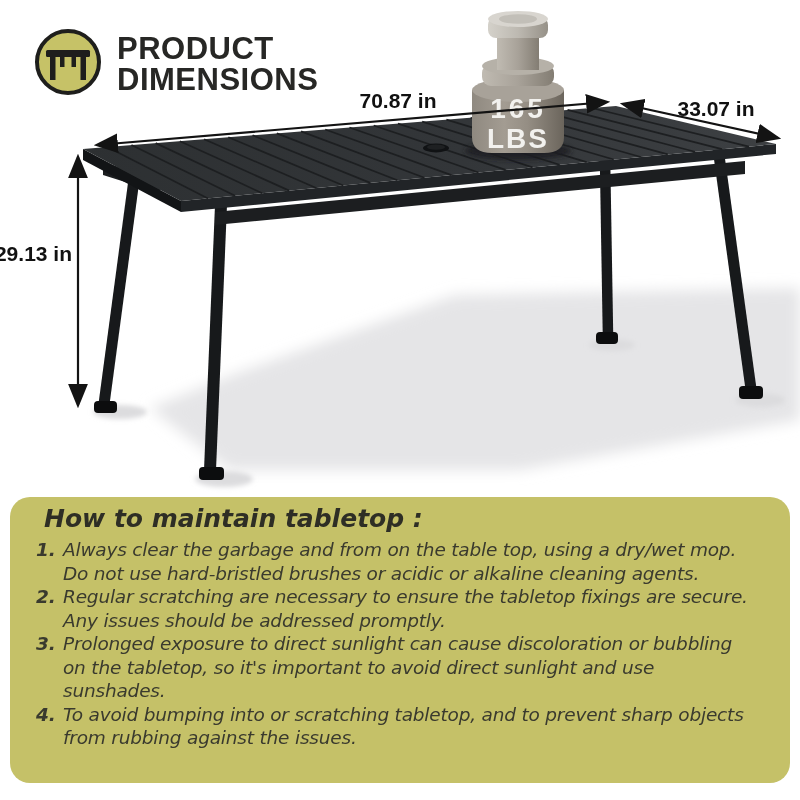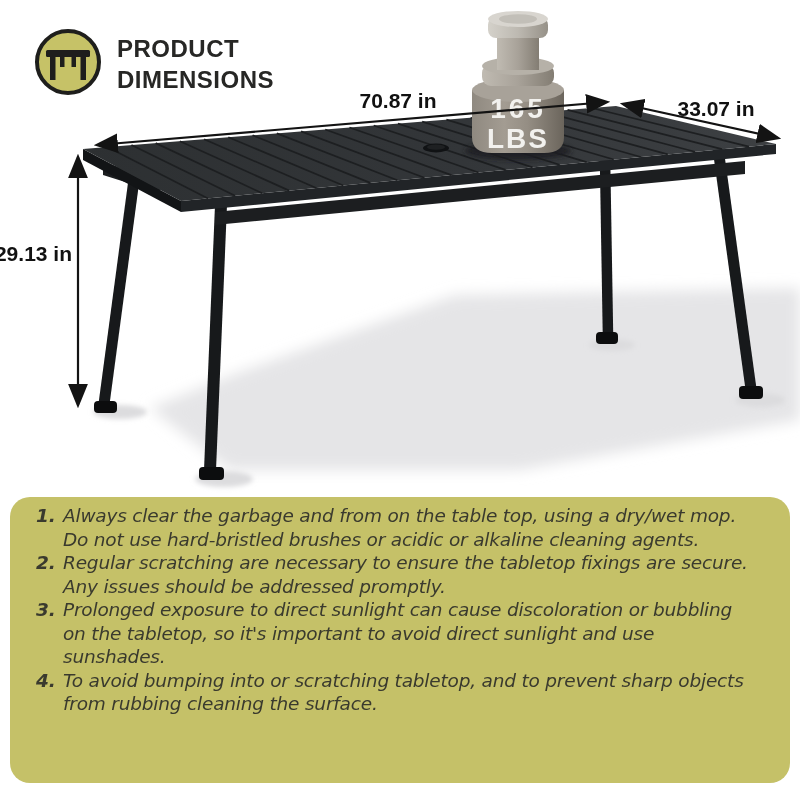--- a/index.html
+++ b/index.html
@@ -3,21 +3,21 @@
 <meta charset="utf-8">
 <style>
   html,body{margin:0;padding:0;background:#ffffff;width:800px;height:800px;overflow:hidden;
     font-family:"Liberation Sans",sans-serif;}
   .stage{position:relative;width:800px;height:800px;}
 
   
   .logo{position:absolute;left:35px;top:29px;width:66px;height:66px;border-radius:50%;
     background:var(--accent,#c6c267);border:4px solid #1e1e1c;box-sizing:border-box;
     display:flex;align-items:center;justify-content:center;}
-  .title{position:absolute;left:117px;top:33px;font-weight:800;font-size:24px;line-height:31px;
+  .title{position:absolute;left:117px;top:33px;font-weight:800;font-size:31px;line-height:31px;
     letter-spacing:.5px;color:#272725;}
 
   
   #scene{position:absolute;left:0;top:0;}
 
   
   .panel{position:absolute;left:10px;top:497px;width:780px;height:286px;box-sizing:border-box;
     background:#c5c168;border-radius:20px;padding:7px 24px 0 26px;color:#34342a;}
   .panel h2{margin:0 0 4px 8px;font-style:italic;font-weight:700;font-size:25px;line-height:30px;
     color:#2e2e25;font-family:"DejaVu Sans",sans-serif;}
@@ -161,31 +161,32 @@
         <rect x="32.5" y="24" width="4.5" height="10"></rect>
       </g>
     </svg>
   </div>
   <div class="title">
     <div>PRODUCT</div>
     <div>DIMENSIONS</div>
   </div>
 
   <div class="panel" style="background: rgb(197, 193, 104);">
+    <h2>How to maintain tabletop :</h2>
     <div class="tip">
       <span class="num">1.</span>
       <span class="txt">Always clear the garbage and from on the table top, using a dry/wet mop. Do not use hard-bristled brushes or acidic or alkaline cleaning agents.</span>
     </div>
     <div class="tip">
       <span class="num">2.</span>
       <span class="txt">Regular scratching are necessary to ensure the tabletop fixings are secure. Any issues should be addressed promptly.</span>
     </div>
     <div class="tip">
       <span class="num">3.</span>
       <span class="txt">Prolonged exposure to direct sunlight can cause discoloration or bubbling on the tabletop, so it's important to avoid direct sunlight and use sunshades.</span>
     </div>
     <div class="tip">
       <span class="num">4.</span>
-      <span class="txt">To avoid bumping into or scratching tabletop, and to prevent sharp objects from rubbing cleaning the surface.</span>
+      <span class="txt">To avoid bumping into or scratching tabletop, and to prevent sharp objects from rubbing against the issues.</span>
     </div>
   </div>
 
 </div>
 
 </body></html>

